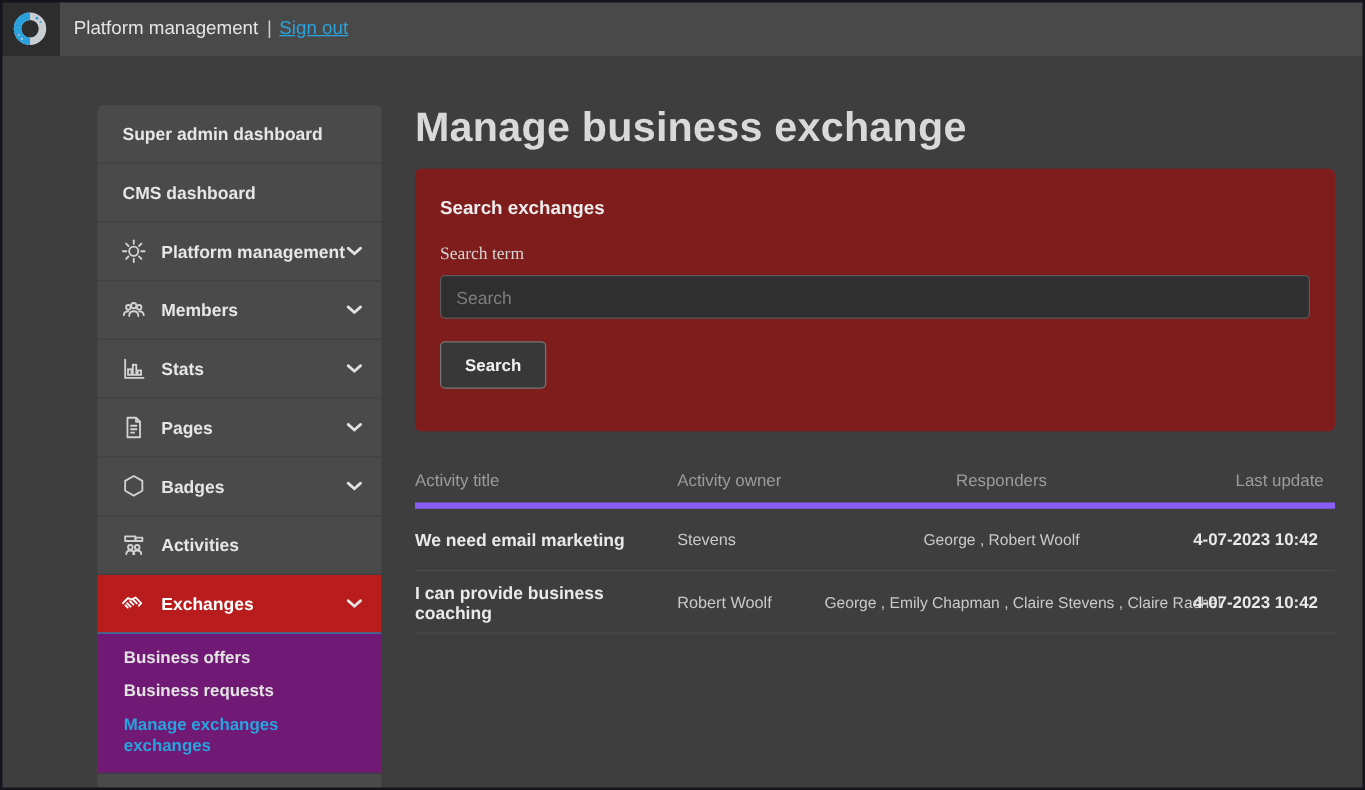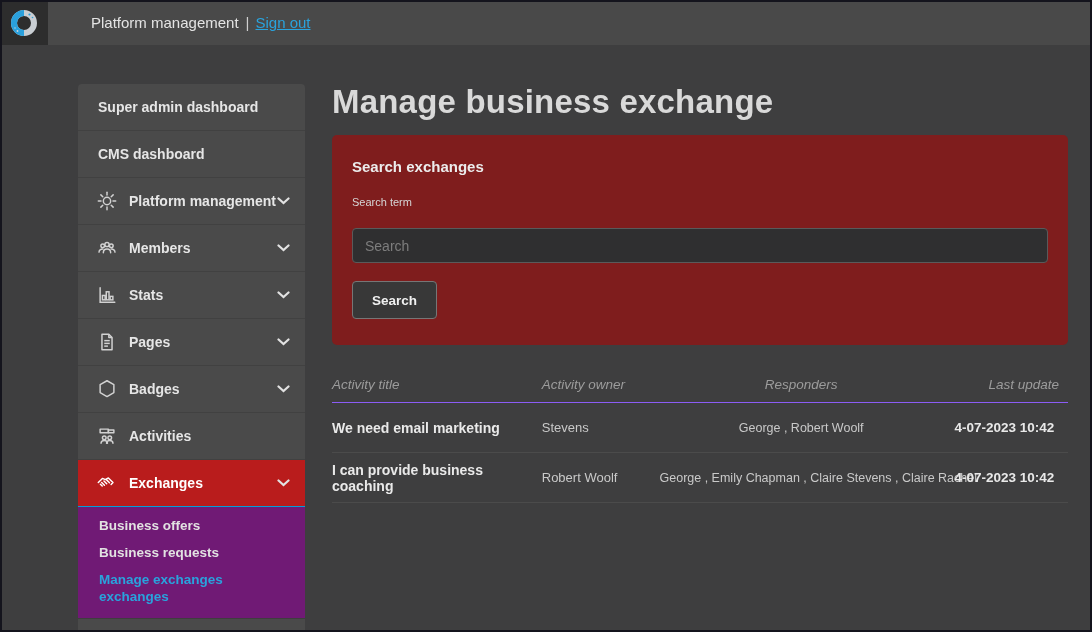--- a/index.html
+++ b/index.html
@@ -6,21 +6,21 @@
   html,body { width:1092px; height:632px; }
   body {
     position:relative;
     background:#3e3e3f;
     font-family:"Liberation Sans", sans-serif;
     overflow:hidden;
   }
   body::after { content:""; position:absolute; inset:0; border:2px solid #14141d; pointer-events:none; z-index:50; }
 
   
-  .topbar { position:absolute; top:0; left:0; right:0; height:45px; background:#494949; display:flex; align-items:center;gap:32px; }
+  .topbar { position:absolute; top:0; left:0; right:0; height:45px; background:#494949; display:flex; align-items:center; }
   .logo-box { width:48px; height:45px; background:#2d2d2d; display:flex; align-items:center; justify-content:center; flex:0 0 auto; cursor:pointer; }
   .topbar-text { margin-left:11px; font-size:15px; color:#e4e4e4; }
   .topbar-text .sep { color:#cfcfcf; margin:0 6px 0 7px; }
   .signout-link { color:#2aa3dd; text-decoration:underline; cursor:pointer; }
 
   
   .sidebar { position:absolute; left:78px; top:84px; width:227px; height:548px; background:#4a4a4a; border-radius:4px 4px 0 0; overflow:hidden; z-index:2; }
   .side-item { height:47px; border-bottom:1px solid #414141; display:flex; align-items:center; padding:0 15px 0 20px; color:#e6e6e6; font-weight:bold; font-size:14px; cursor:pointer; }
   .side-item .mi-icon { width:22px; height:22px; margin:0 11px 0 -2px; display:inline-flex; align-items:center; justify-content:center; }
   .side-item .mi-icon svg { width:22px; height:22px; stroke:#d2d2d2; fill:none; stroke-width:1.6; }
@@ -29,29 +29,29 @@
   .side-item.active { background:#b91c1c; border-bottom-color:#019fd8; color:#ffffff; }
   .side-item.active .mi-icon svg { stroke:#ffffff; }
   .submenu { background:#701a75; padding:5px 0 8px; border-bottom:1px solid #3e3e3e; }
   .submenu-item { padding:5px 10px 5px 21px; font-size:13.5px; font-weight:bold; color:#e2e2e2; cursor:pointer; line-height:17px; }
   .submenu-item.active { color:#29a3dd; }
 
   
   .page-title { position:absolute; left:332px; top:83px; font-size:33px; font-weight:bold; color:#d9d9d9; letter-spacing:0.2px; }
   .search-panel { position:absolute; left:332px; top:135px; width:736px; height:210px; background:#7f1d1d; border-radius:5px; padding:23px 20px 20px; }
   .panel-title { font-size:15px; font-weight:bold; color:#ececec; margin-bottom:21px; }
-  .field-label { font-size:11px; color:#d6d6d6; margin-bottom:20px; }
+  .field-label { font-size:14px; color:#d6d6d6; margin-bottom:8px;font-family:Liberation Serif, serif; }
   .search-input { width:100%; height:35px; background:#2f2f30; border:1px solid #5a5a5a; border-radius:4px; color:#dddddd; padding:0 12px; font-size:14px; font-family:"Liberation Sans", sans-serif; outline:none; }
   .search-input::placeholder { color:#7d7d7d; }
   .search-button { margin-top:18px; height:38px; padding:0 19px; background:#383838; border:1px solid #767676; border-radius:4px; color:#f0f0f0; font-weight:bold; font-size:13.5px; font-family:"Liberation Sans", sans-serif; cursor:pointer; }
 
   
   .ex-table { position:absolute; left:332px; top:377px; width:736px; font-size:13px; }
   .t-head, .t-row { display:grid; grid-template-columns:28.5% 16% 38.5% 17%; }
-  .t-head { color:#9c9c9c; font-size:13.5px; padding-bottom:10px; border-bottom:1px solid #8b5cf6;font-style:italic; }
+  .t-head { color:#9c9c9c; font-size:13.5px; padding-bottom:10px; border-bottom:5px solid #8b5cf6; }
   .t-head .h-resp { text-align:center; }
   .t-head .h-date { text-align:right; padding-right:9px; }
   .t-row { min-height:50px; align-items:center; border-bottom:1px solid #4b4b4b; cursor:pointer; }
   .c-title { font-weight:bold; color:#e9e9e9; font-size:14px; padding-right:8px; }
   .c-owner { color:#c9c9c9; font-size:13px; }
   .c-resp { text-align:center; color:#c9c9c9; font-size:12.5px; white-space:nowrap; }
   .c-date { text-align:center; font-weight:bold; color:#e9e9e9; font-size:13.5px; padding-right:2px; white-space:nowrap; }
 </style>
 </head>
 <body>

